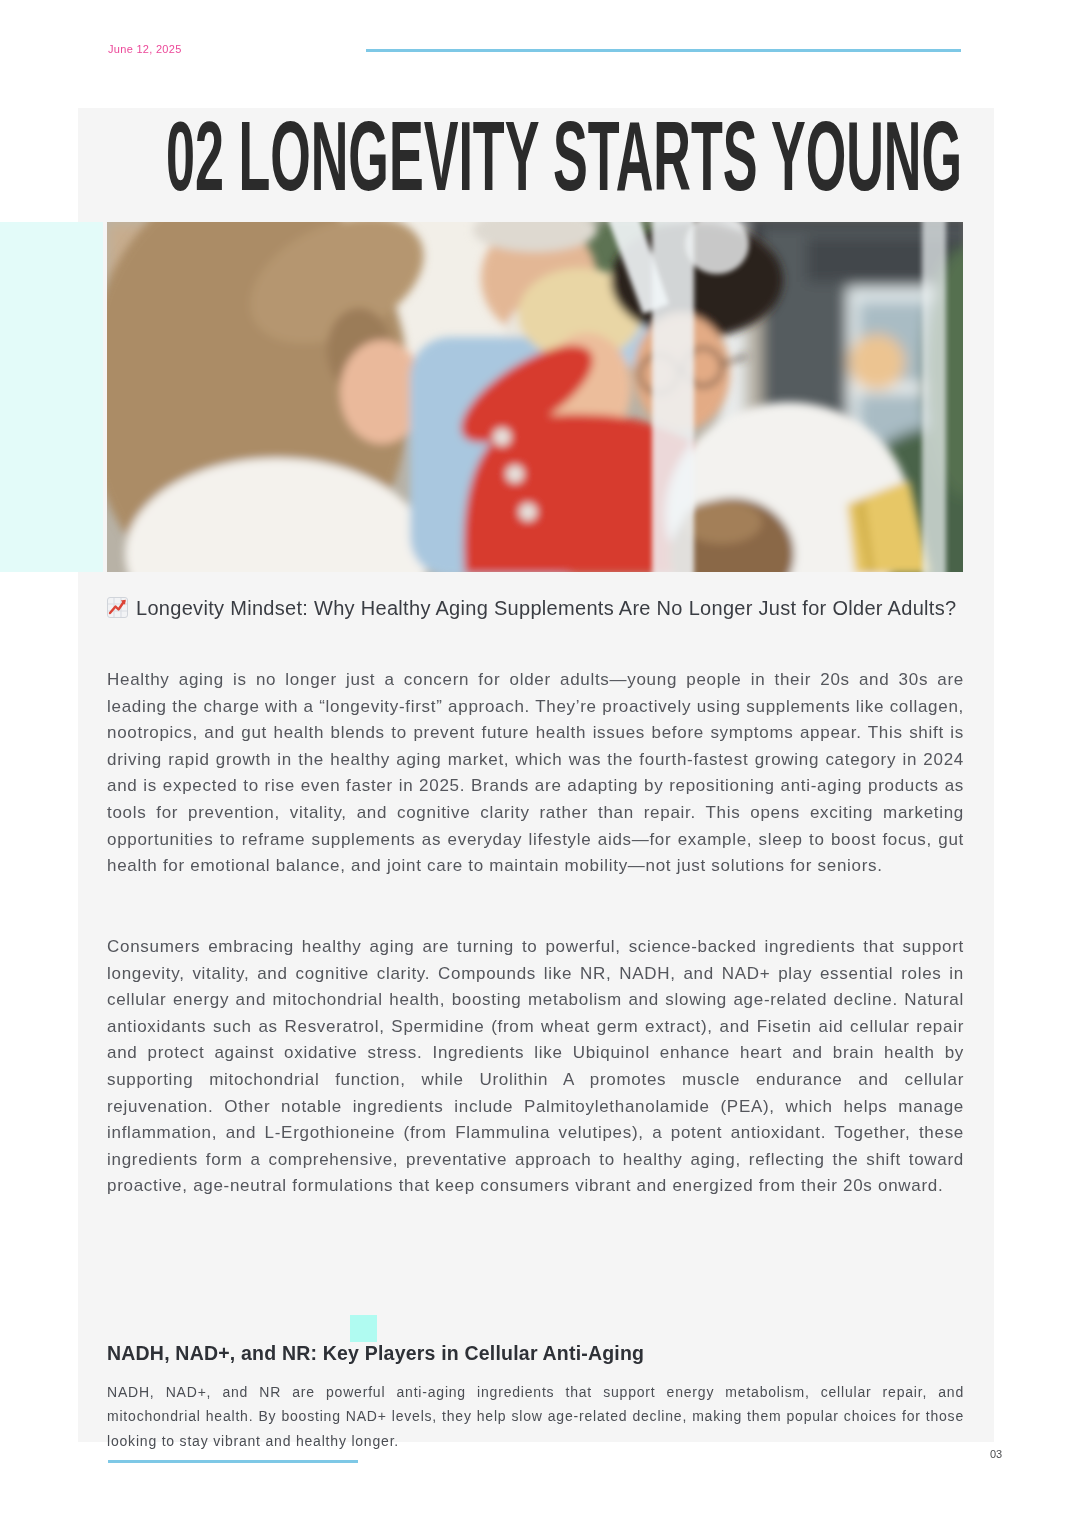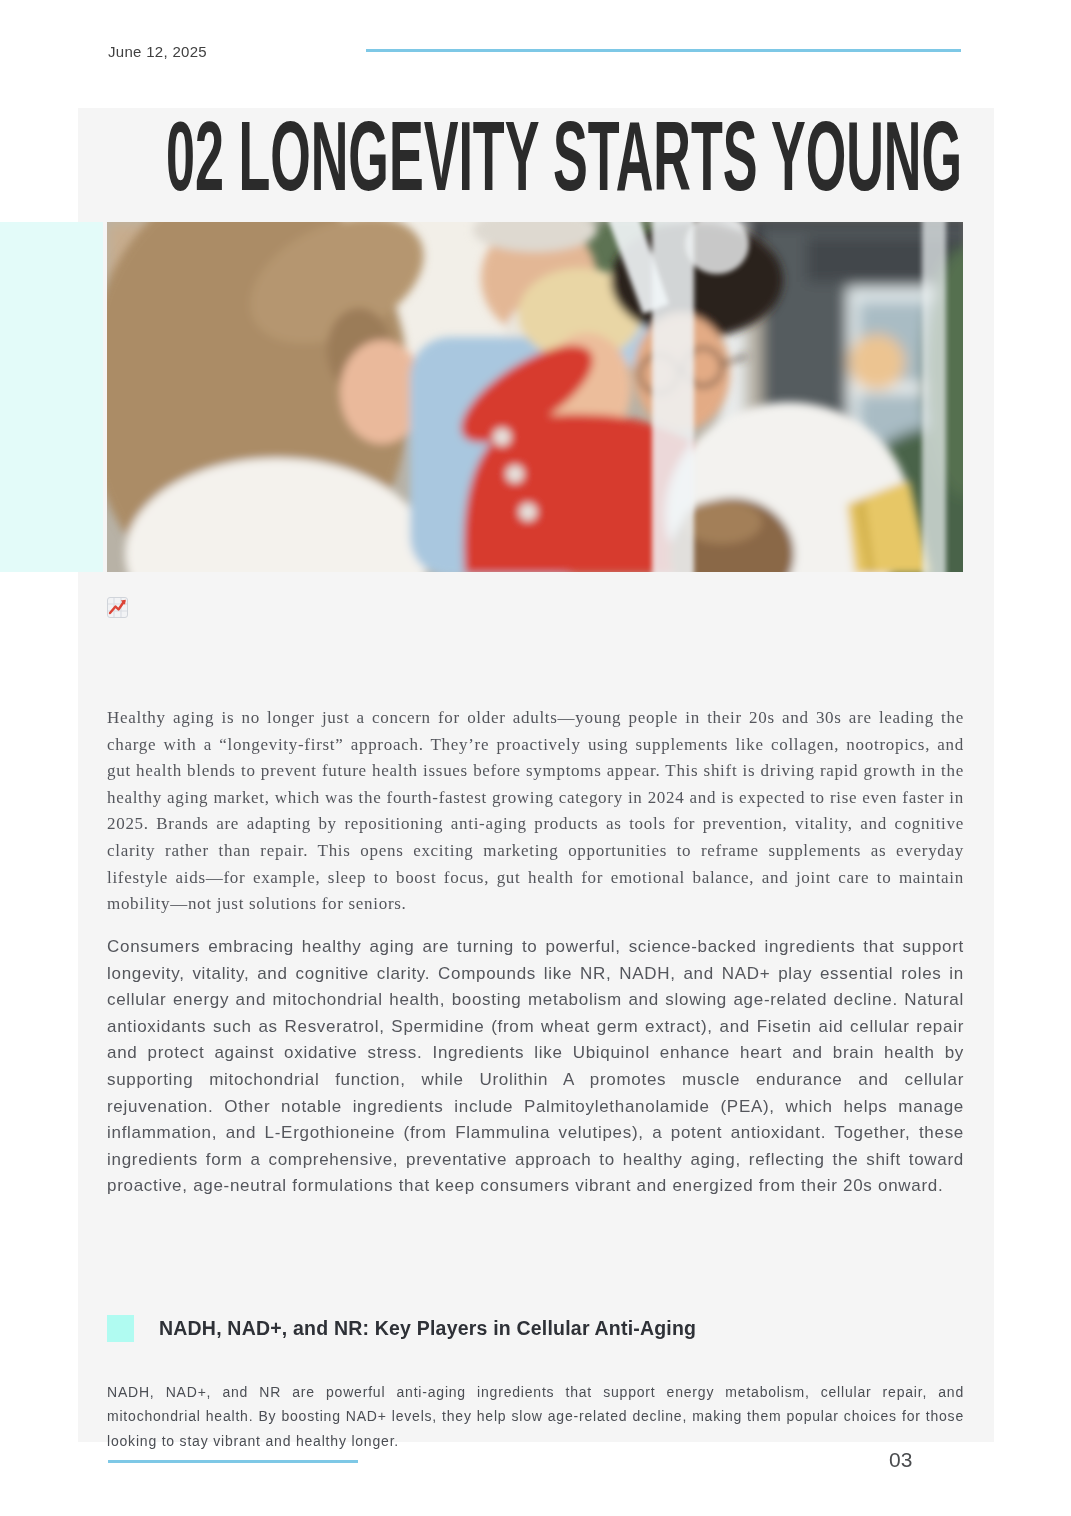--- a/index.html
+++ b/index.html
@@ -8,23 +8,23 @@
     width: 1071px;
     height: 1516px;
     background: #ffffff;
     font-family: "Liberation Sans", sans-serif;
     overflow: hidden;
   }
 
   .date {
     position: absolute;
     left: 108px; top: 43px;
-    font-size: 15px;
+    font-size: 11px;
     letter-spacing: 0.3px;
-    color: #404040;
+    color: #ec4899;
   }
   .top-line {
     position: absolute;
     left: 366px; top: 49px;
     width: 595px; height: 3px;
     background: #7ec8e6;
   }
 
   .card {
     position: absolute;
@@ -78,28 +78,29 @@
   .para {
     position: absolute;
     left: 107px;
     width: 857px;
     font-size: 17px;
     line-height: 26.6px;
     letter-spacing: 0.7px;
     text-align: justify;
     color: #54565c;
   }
-  #para1 { top: 688px; font-family: Liberation Serif, serif; }
+  #para1 { top: 650px; }
   #para2 { top: 917px; }
 
   .subsection-row {
     position: absolute;
     left: 107px; top: 1315px;
     display: flex;
     align-items: center;
+    flex-direction: column;
   }
   .aqua-square {
     width: 27px; height: 27px;
     background: #b0fbf1;
     margin-right: 25px;
     flex: 0 0 auto;
   }
   .subsection-heading {
     font-size: 19.5px;
     font-weight: bold;
@@ -119,22 +120,22 @@
   }
 
   .footer-line {
     position: absolute;
     left: 108px; top: 1460px;
     width: 250px; height: 3px;
     background: #7ec8e6;
   }
   .page-number {
     position: absolute;
-    left: 889px; top: 1448px;
-    font-size: 21px;
+    left: 990px; top: 1448px;
+    font-size: 11px;
     color: #4a4c4f;
   }
 </style>
 </head>
 <body>
 
 <div class="date">June 12, 2025</div>
 <div class="top-line"></div>
 
 <div class="card"></div>
@@ -215,21 +216,21 @@
     <polygon points="500,-5 532,-5 562,82 536,92" fill="#f2f6f8" opacity="0.9"></polygon>
     <ellipse cx="610" cy="22" rx="32" ry="30" fill="#f0f3f4" opacity="0.8"></ellipse>
   </g>
 </svg>
 
 <div class="section-heading"><svg class="icon-chart" viewBox="0 0 21 21">
       <rect x="0.5" y="0.5" width="20" height="20" rx="2.5" fill="#f2f3f5" stroke="#d0d4da" stroke-width="1"></rect>
       <path d="M 7 1 V 20 M 14 1 V 20 M 1 7 H 20 M 1 14 H 20" stroke="#dadee4" stroke-width="1.2" fill="none"></path>
       <path d="M 3 16 L 8.5 9.5 L 11.5 12.5 L 17 4.5" stroke="#dc4437" stroke-width="2.4" fill="none" stroke-linecap="round" stroke-linejoin="round"></path>
       <polygon points="18.8,2.8 13.8,3.6 18,7.8" fill="#dc4437"></polygon>
-    </svg></div>
+    </svg><span>Longevity Mindset: Why Healthy Aging Supplements Are No Longer Just for Older Adults?</span></div>
 
 <p class="para" id="para1">Healthy aging is no longer just a concern for older adults—young people in their 20s and 30s are leading the charge with a “longevity-first” approach. They’re proactively using supplements like collagen, nootropics, and gut health blends to prevent future health issues before symptoms appear. This shift is driving rapid growth in the healthy aging market, which was the fourth-fastest growing category in 2024 and is expected to rise even faster in 2025. Brands are adapting by repositioning anti-aging products as tools for prevention, vitality, and cognitive clarity rather than repair. This opens exciting marketing opportunities to reframe supplements as everyday lifestyle aids—for example, sleep to boost focus, gut health for emotional balance, and joint care to maintain mobility—not just solutions for seniors.</p>
 <p class="para" id="para2">Consumers embracing healthy aging are turning to powerful, science-backed ingredients that support longevity, vitality, and cognitive clarity. Compounds like NR, NADH, and NAD+ play essential roles in cellular energy and mitochondrial health, boosting metabolism and slowing age-related decline. Natural antioxidants such as Resveratrol, Spermidine (from wheat germ extract), and Fisetin aid cellular repair and protect against oxidative stress. Ingredients like Ubiquinol enhance heart and brain health by supporting mitochondrial function, while Urolithin A promotes muscle endurance and cellular rejuvenation. Other notable ingredients include Palmitoylethanolamide (PEA), which helps manage inflammation, and L-Ergothioneine (from Flammulina velutipes), a potent antioxidant. Together, these ingredients form a comprehensive, preventative approach to healthy aging, reflecting the shift toward proactive, age-neutral formulations that keep consumers vibrant and energized from their 20s onward.</p>
 
 <div class="subsection-row">
   <div class="aqua-square"></div>
   <div class="subsection-heading">NADH, NAD+, and NR: Key Players in Cellular Anti-Aging</div>
 </div>
 <p class="small-para">NADH, NAD+, and NR are powerful anti-aging ingredients that support energy metabolism, cellular repair, and mitochondrial health. By boosting NAD+ levels, they help slow age-related decline, making them popular choices for those looking to stay vibrant and healthy longer.</p>
 

